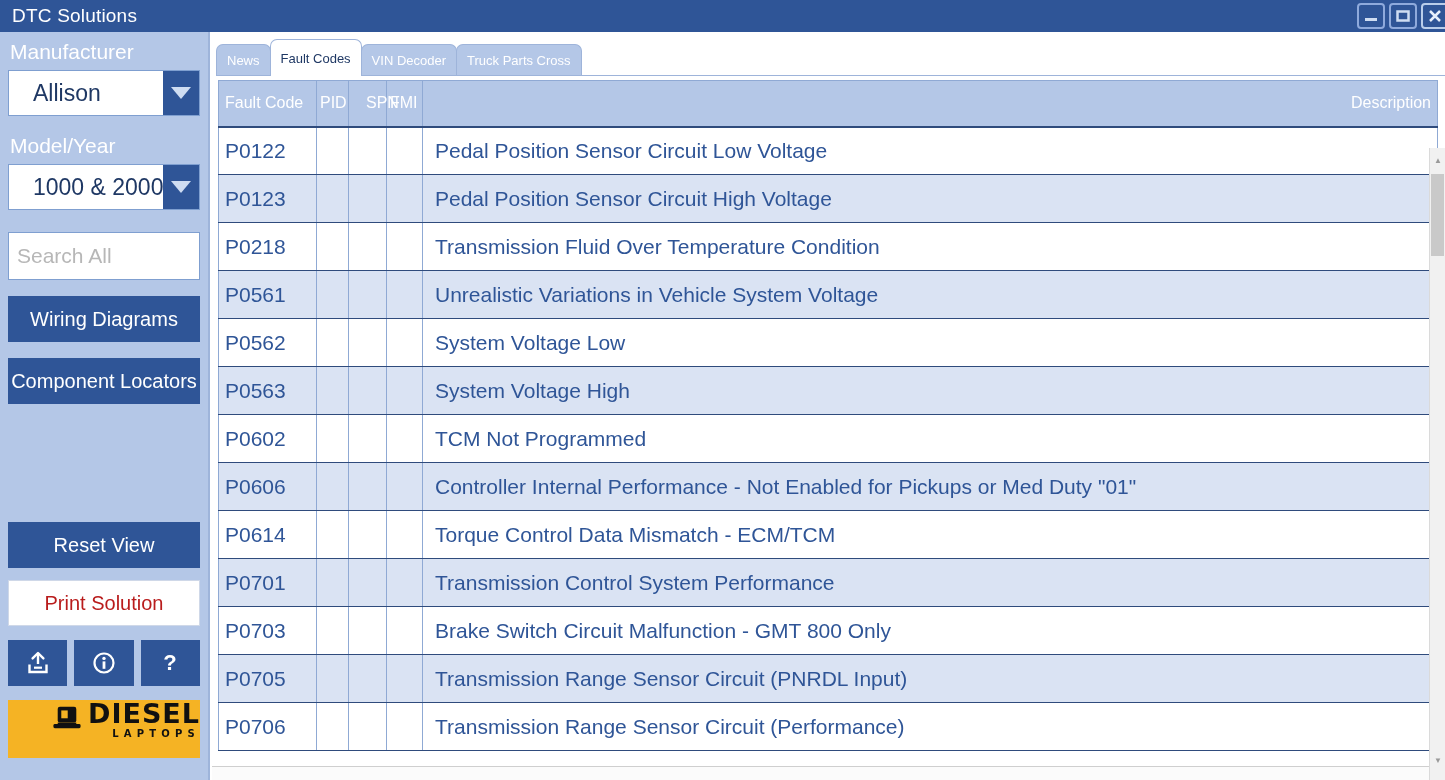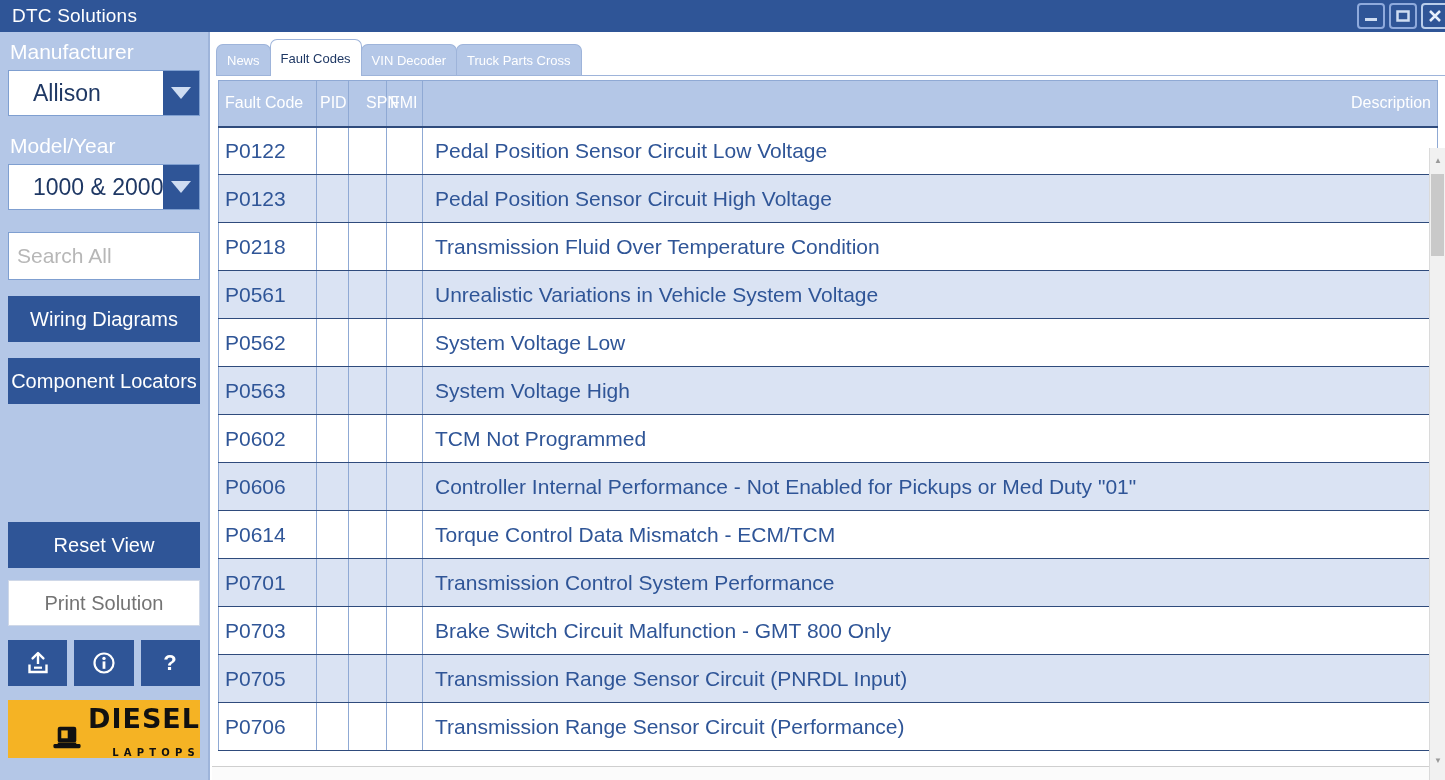--- a/index.html
+++ b/index.html
@@ -118,55 +118,55 @@
     background: #2f5597;
     border: 1px solid #2f5597;
     color: #ffffff;
     font-size: 20px;
     display: flex; align-items: center; justify-content: center;
     white-space: nowrap;
   }
   .side-btn.ghost {
     background: #ffffff;
     border: 1px solid #cfd8e8;
-    color: #737373;
+    color: #b91c1c;
   }
   #reset-view { margin-top: 118px; }
   #print-solution { margin-top: 12px; }
 
   #icon-row {
     margin: 14px 8px 0 8px;
     display: flex; gap: 7px;
   }
   .icon-btn {
     flex: 1;
     height: 46px;
     background: #2f5597;
     display: flex; align-items: center; justify-content: center;
   }
 
   #logo {
     margin: 14px 8px 0 8px;
     height: 58px;
     background: #f5b324;
-    display: flex; align-items: flex-end; justify-content: center;
+    display: flex; align-items: flex-start; justify-content: center;
     gap: 6px;
     overflow: hidden;
     padding-left: 44px;
   }
   #logo-text { display: flex; flex-direction: column; line-height: 1; }
   #logo-main {
     font-size: 27px; font-weight: bold; color: #111111;
     letter-spacing: 1px; font-family: "DejaVu Sans", sans-serif;
   }
   #logo-sub {
     font-size: 10px; font-weight: bold; color: #111111;
     letter-spacing: 5.2px; text-align: right;
     font-family: "DejaVu Sans", sans-serif;
-    margin-top: 16px;
+    margin-top: 2px;
   }
 
   
   #content {
     position: absolute; left: 212px; top: 32px;
     width: 1233px; height: 748px;
     background: #ffffff;
   }
 
   #tabstrip {

